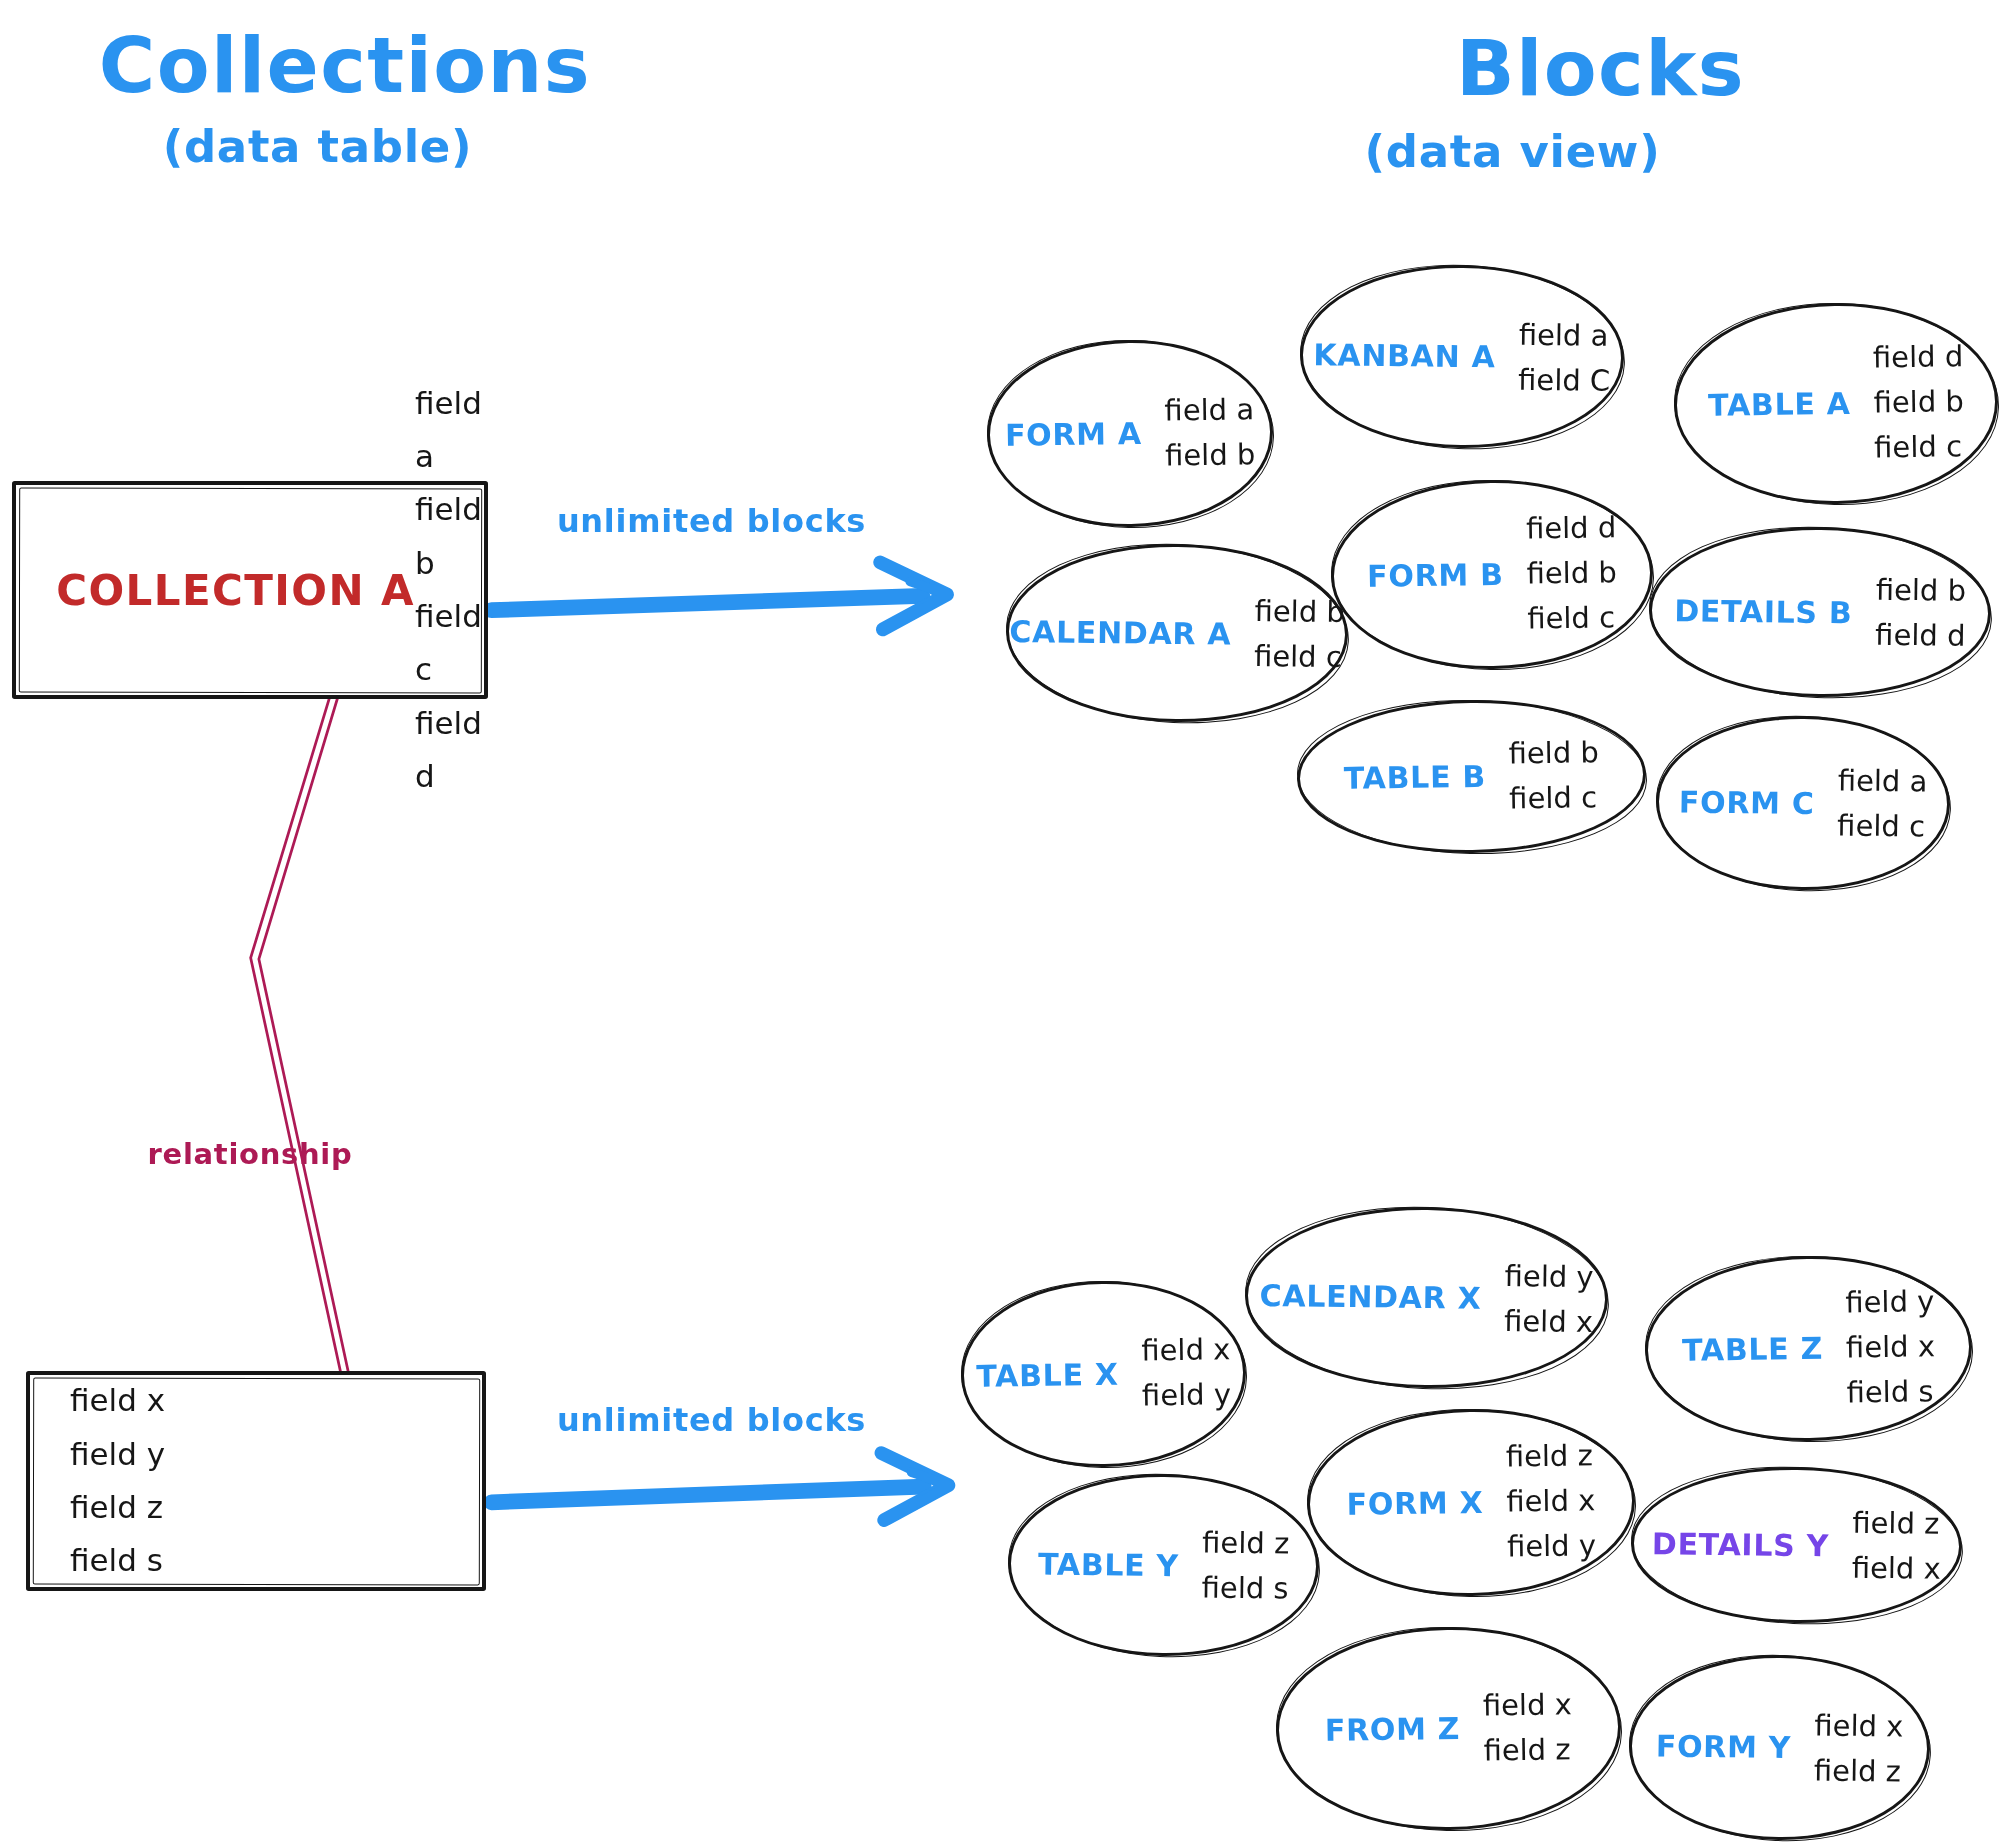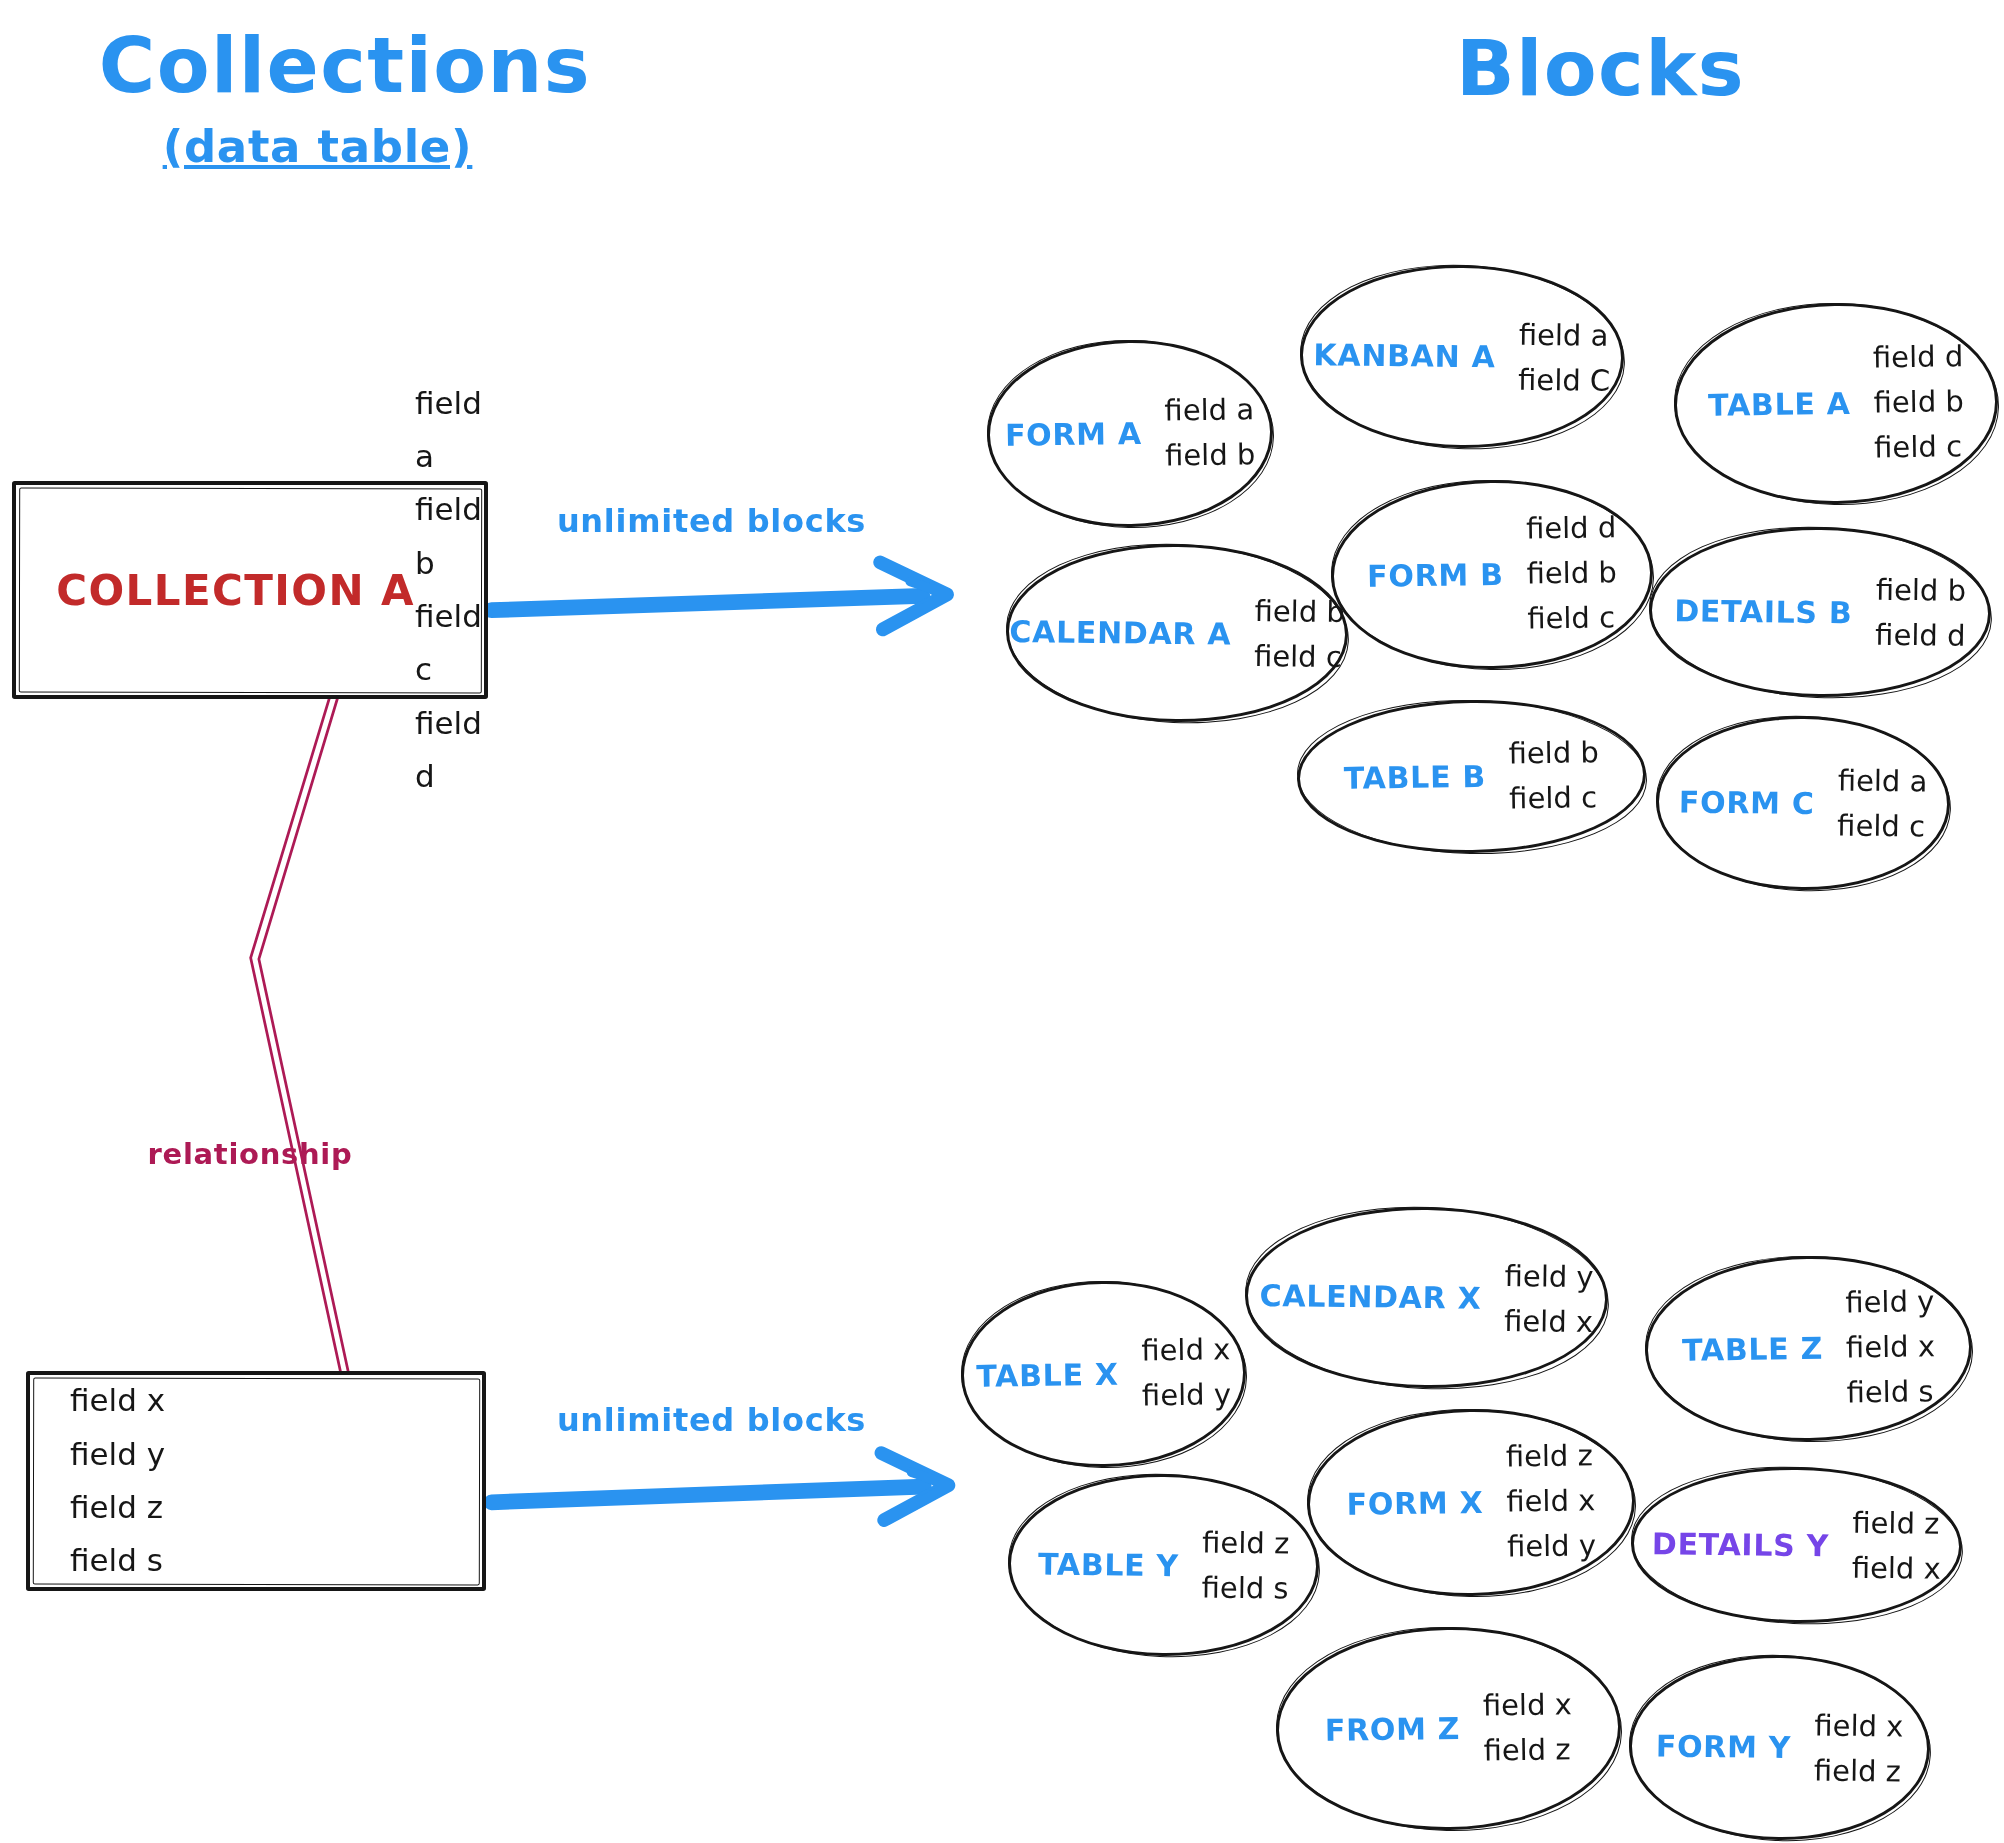--- a/index.html
+++ b/index.html
@@ -12,21 +12,21 @@
   *{box-sizing:border-box;margin:0;padding:0;}
   body{background:#fff;font-family:"DejaVu Sans", sans-serif;}
   #canvas{position:relative;width:2005px;height:1843px;background:#ffffff;overflow:hidden;}
 
   .abs{position:absolute;}
 
   
   .big-title{font-size:77px;font-weight:bold;color:var(--blue);text-align:right;letter-spacing:1.4px;}
   .sub-title{font-size:45px;font-weight:bold;color:var(--blue);text-align:center;letter-spacing:0.7px;}
   .title-left{left:44px;top:20.5px;width:547px;}
-  .subtitle-left{left:44px;top:120px;width:547px;text-decoration:underline;}
+  .subtitle-left{left:44px;top:120px;width:547px;}
   .title-right{left:1280px;top:24px;width:465px;}
   .subtitle-right{left:1280px;top:125px;width:465px;}
 
   
   .collection{border:4.1px solid var(--ink);border-radius:2.7px;display:flex;align-items:center;
               justify-content:space-between;padding:0 40px;background:#fff;}
   .collection::before{content:"";position:absolute;inset:2.7px;border:1.4px solid var(--ink);
               border-radius:2.1px;transform:rotate(.12deg);pointer-events:none;}
   .collection-a{left:12.3px;top:481px;width:476px;height:218px;}
   .collection-b{left:26px;top:1371px;width:460px;height:220px;}
@@ -96,20 +96,21 @@
       <polyline points="510,964 378,1402 524,2076"></polyline>
       <path d="M518,2116 L480,2008"></path>
       <path d="M518,2116 L538,2014"></path>
       <path d="M510,2114 L468,2042"></path>
     </g>
   </svg>
 
   <div class="abs big-title title-left">Collections</div>
   <div class="abs sub-title subtitle-left">(data table)</div>
   <div class="abs big-title title-right">Blocks</div>
+  <div class="abs sub-title subtitle-right">(data view)</div>
 
   <div class="abs collection collection-a">
     <div class="collection-name">COLLECTION A</div>
     <div class="collection-fields">
         <div>field a</div>
         <div>field b</div>
         <div>field c</div>
         <div>field d</div>
       </div>
   </div>

